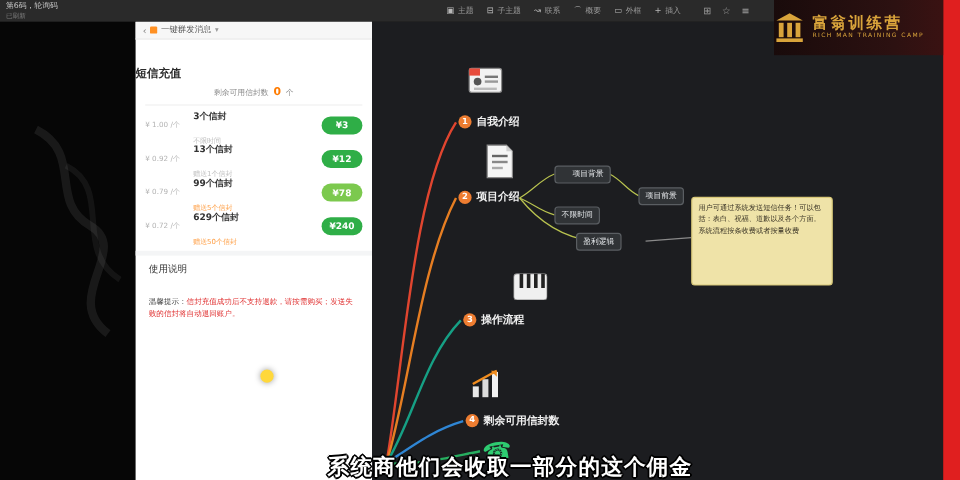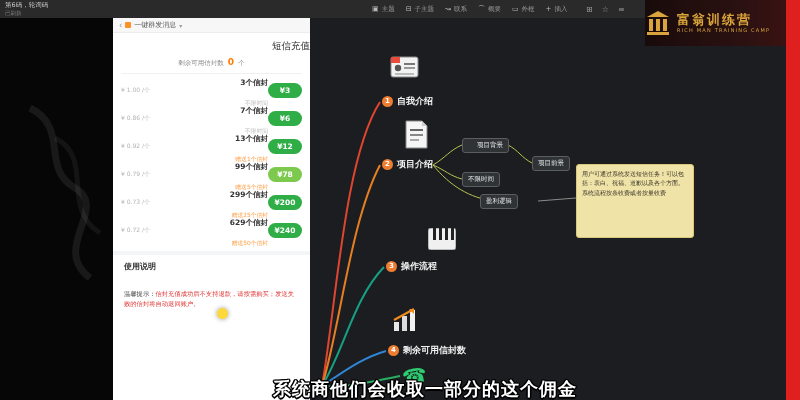--- a/index.html
+++ b/index.html
@@ -18,34 +18,34 @@
 
   
   .left-col{position:absolute;left:0;top:18px;width:113px;height:382px;background:#060606;z-index:2;overflow:hidden;}
 
   
   .panel{position:absolute;left:113px;top:18px;width:197px;height:382px;background:#ffffff;z-index:3;}
   .nav-row{height:14px;background:#f7f7f7;border-bottom:1px solid #ececec;display:flex;align-items:center;gap:3px;padding:0 6px;font-size:7px;color:#555;}
   .nav-back{color:#888;font-size:8px;}
   .nav-dot{width:6px;height:6px;background:#ff9023;border-radius:1px;display:inline-block;}
   .nav-caret{color:#999;font-size:6px;}
-  .panel-title{text-align:right;font-size:9.5px;font-weight:normal;color:#2b2b2b;margin-top:7px;}
+  .panel-title{text-align:left;font-size:9.5px;font-weight:bold;color:#2b2b2b;margin-top:22px;}
   .balance{text-align:center;font-size:6.5px;color:#8a8a8a;margin-top:4px;}
   .balance .val{color:#ff7b00;font-size:9px;font-weight:bold;margin:0 2px;}
   .divider{border-bottom:1px solid #f0f0f0;margin:5px 8px 2px 8px;}
   .pkg-row{display:flex;align-items:center;padding:2px 8px;height:24px;cursor:pointer;}
   .pkg-unit{width:40px;font-size:6px;color:#b3b3b3;}
-  .pkg-mid{flex:1;line-height:1.25;text-align:right;}
+  .pkg-mid{flex:1;line-height:1.25;}
   .pkg-name{font-size:7.5px;font-weight:bold;color:#333;}
   .pkg-desc{font-size:5.8px;color:#bdbdbd;}
   .pkg-row:nth-child(n+3) .pkg-desc{color:#ff9d42;}
   .pkg-price{min-width:22px;height:15px;background:#2fae47;border-radius:8px;color:#fff;font-size:7.5px;font-weight:bold;display:flex;align-items:center;justify-content:center;padding:0 6px;}
   .pkg-row.hl .pkg-price{background:#7cc94e;}
   .instructions{margin-top:7px;border-top:4px solid #f4f5f6;padding:6px 11px 0 11px;}
-  .ins-title{font-size:8px;font-weight:bold;color:#333;margin-bottom:17px;}
+  .ins-title{font-size:8px;font-weight:normal;color:#333;margin-bottom:17px;}
   .ins-text{font-size:6.3px;line-height:1.65;color:#444;}
   .ins-red{color:#e03131;}
 
   .cursor-dot{position:absolute;left:217px;top:308px;width:11px;height:11px;border-radius:50%;
               background:#ffd83b;box-shadow:0 0 5px rgba(0,0,0,.4);z-index:9;}
 
   
   .mindmap{position:absolute;left:310px;top:18px;width:476px;height:382px;background:#1c1d20;z-index:2;}
   .branches-svg{position:absolute;left:0;top:0;}
   .mm-node-label{position:absolute;display:flex;align-items:center;gap:4px;}
@@ -140,42 +140,30 @@
   <div class="divider"></div>
 
   <div>
     <div class="pkg-row">
       <span class="pkg-unit">¥ 1.00 /个</span>
       <span class="pkg-mid"><span class="pkg-name">3个信封</span><br>
         <span class="pkg-desc">不限时间</span></span>
       <span class="pkg-price">¥3</span>
     </div>
     <div class="pkg-row">
-      <span class="pkg-unit">¥ 0.86 /个</span>
-      <span class="pkg-mid"><span class="pkg-name">7个信封</span><br>
-        <span class="pkg-desc">不限时间</span></span>
-      <span class="pkg-price">¥6</span>
-    </div>
-    <div class="pkg-row">
       <span class="pkg-unit">¥ 0.92 /个</span>
       <span class="pkg-mid"><span class="pkg-name">13个信封</span><br>
         <span class="pkg-desc">赠送1个信封</span></span>
       <span class="pkg-price">¥12</span>
     </div>
     <div class="pkg-row hl">
       <span class="pkg-unit">¥ 0.79 /个</span>
       <span class="pkg-mid"><span class="pkg-name">99个信封</span><br>
         <span class="pkg-desc">赠送5个信封</span></span>
       <span class="pkg-price">¥78</span>
-    </div>
-    <div class="pkg-row">
-      <span class="pkg-unit">¥ 0.73 /个</span>
-      <span class="pkg-mid"><span class="pkg-name">299个信封</span><br>
-        <span class="pkg-desc">赠送25个信封</span></span>
-      <span class="pkg-price">¥200</span>
     </div>
     <div class="pkg-row">
       <span class="pkg-unit">¥ 0.72 /个</span>
       <span class="pkg-mid"><span class="pkg-name">629个信封</span><br>
         <span class="pkg-desc">赠送50个信封</span></span>
       <span class="pkg-price">¥240</span>
     </div>
   </div>
 
   <div class="instructions">

